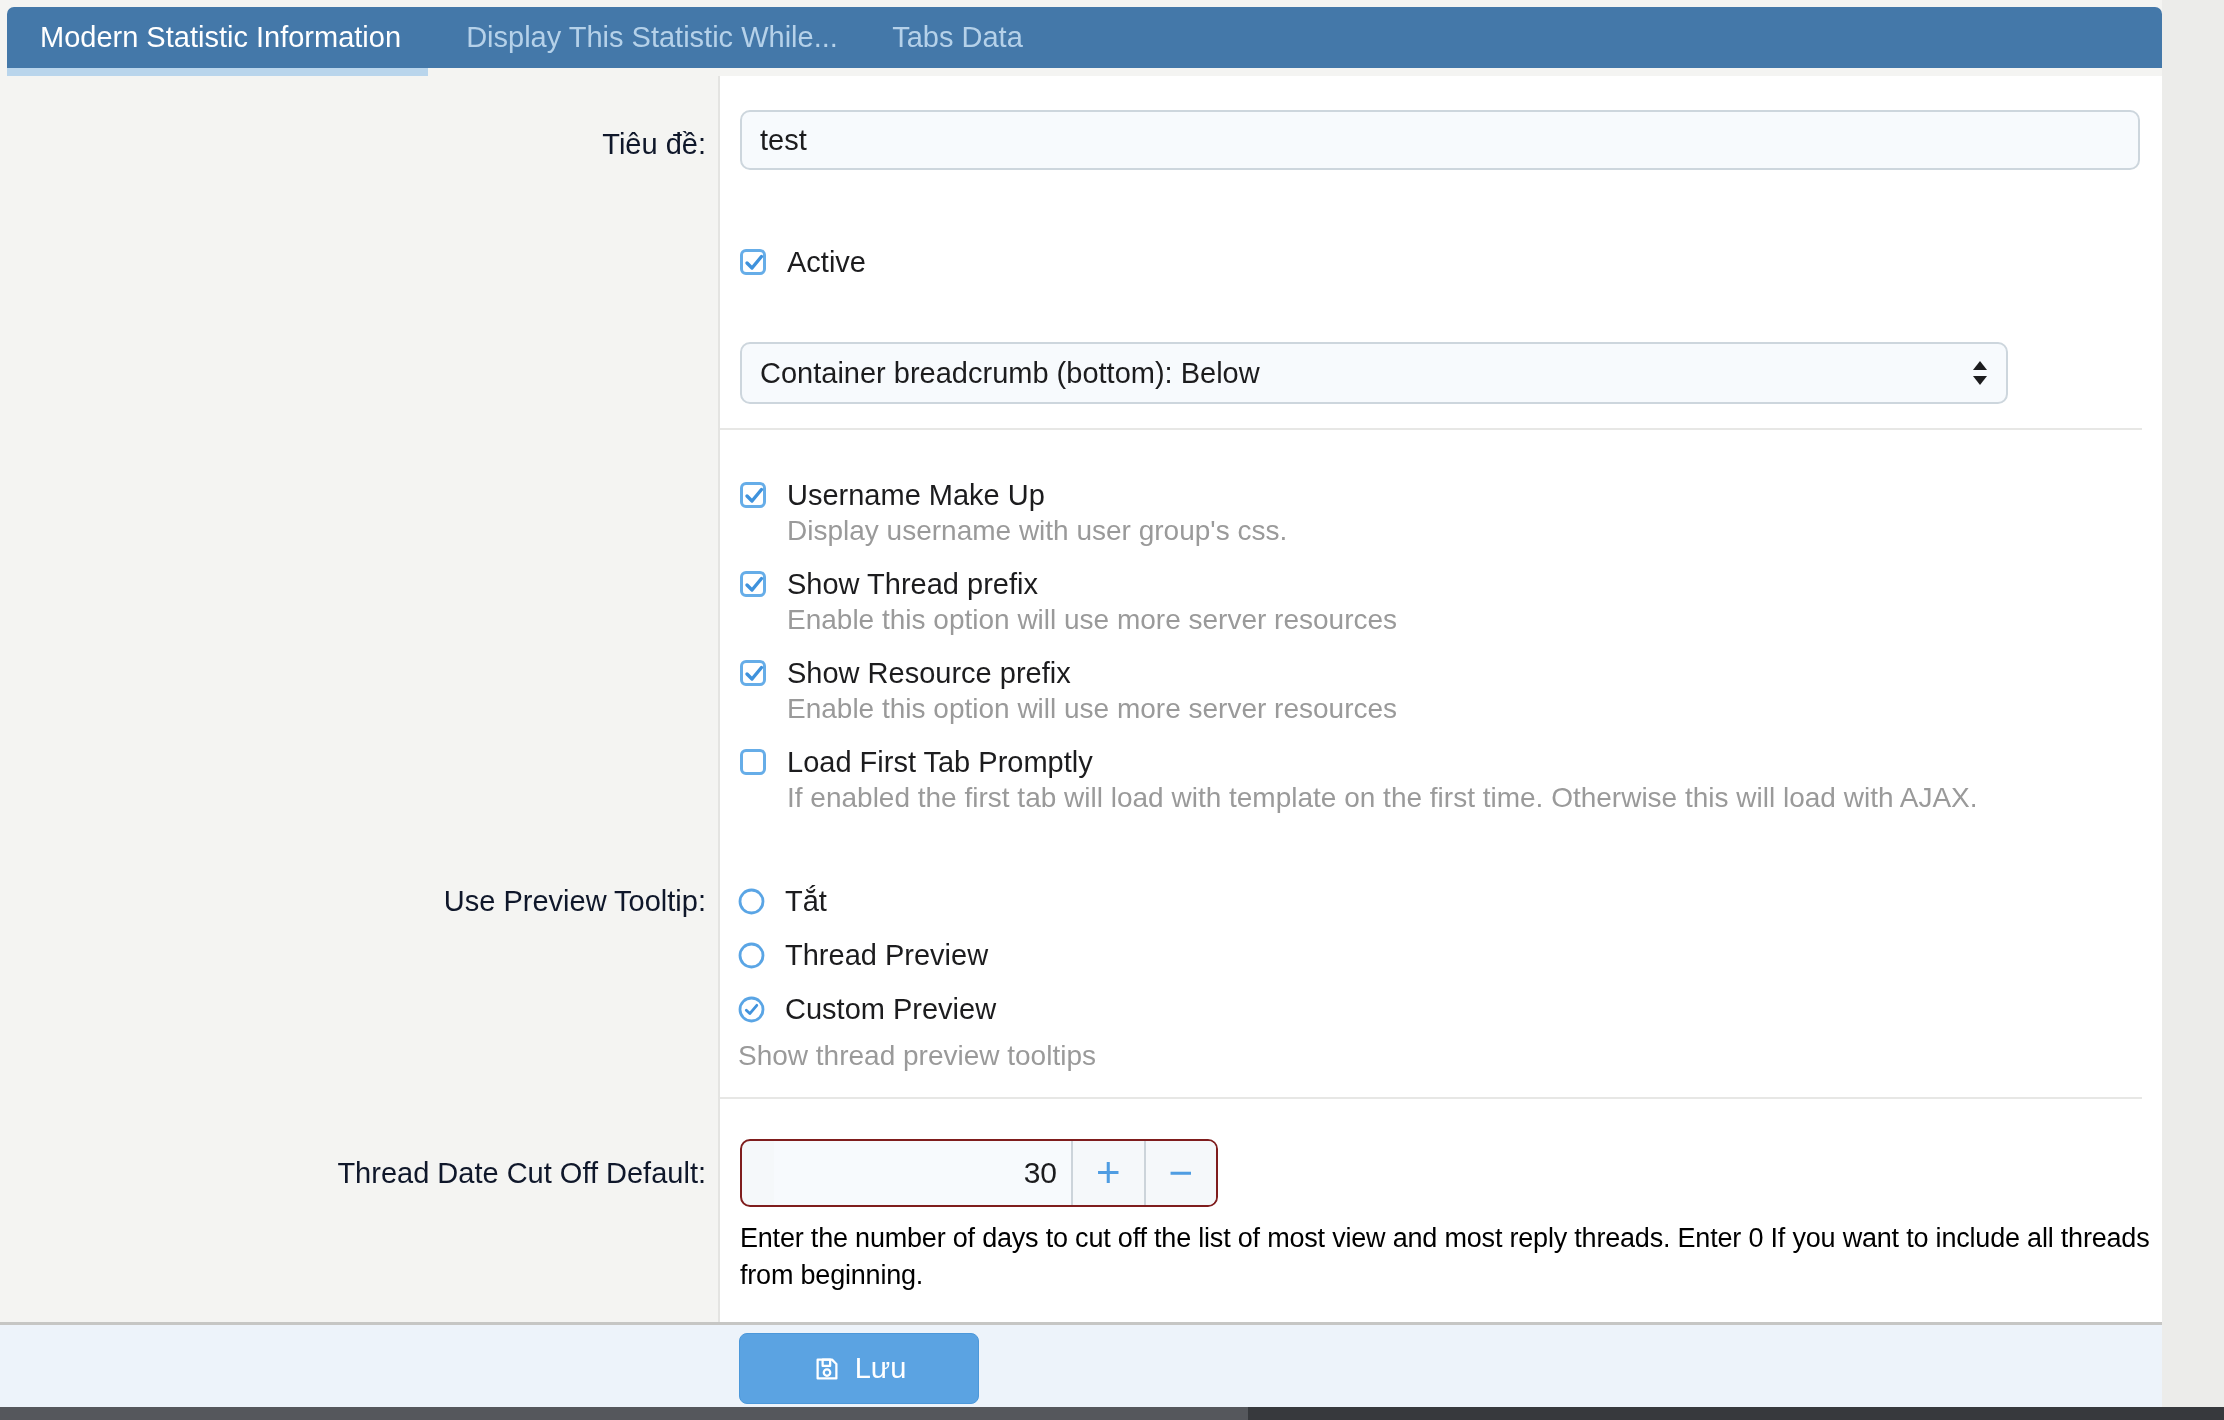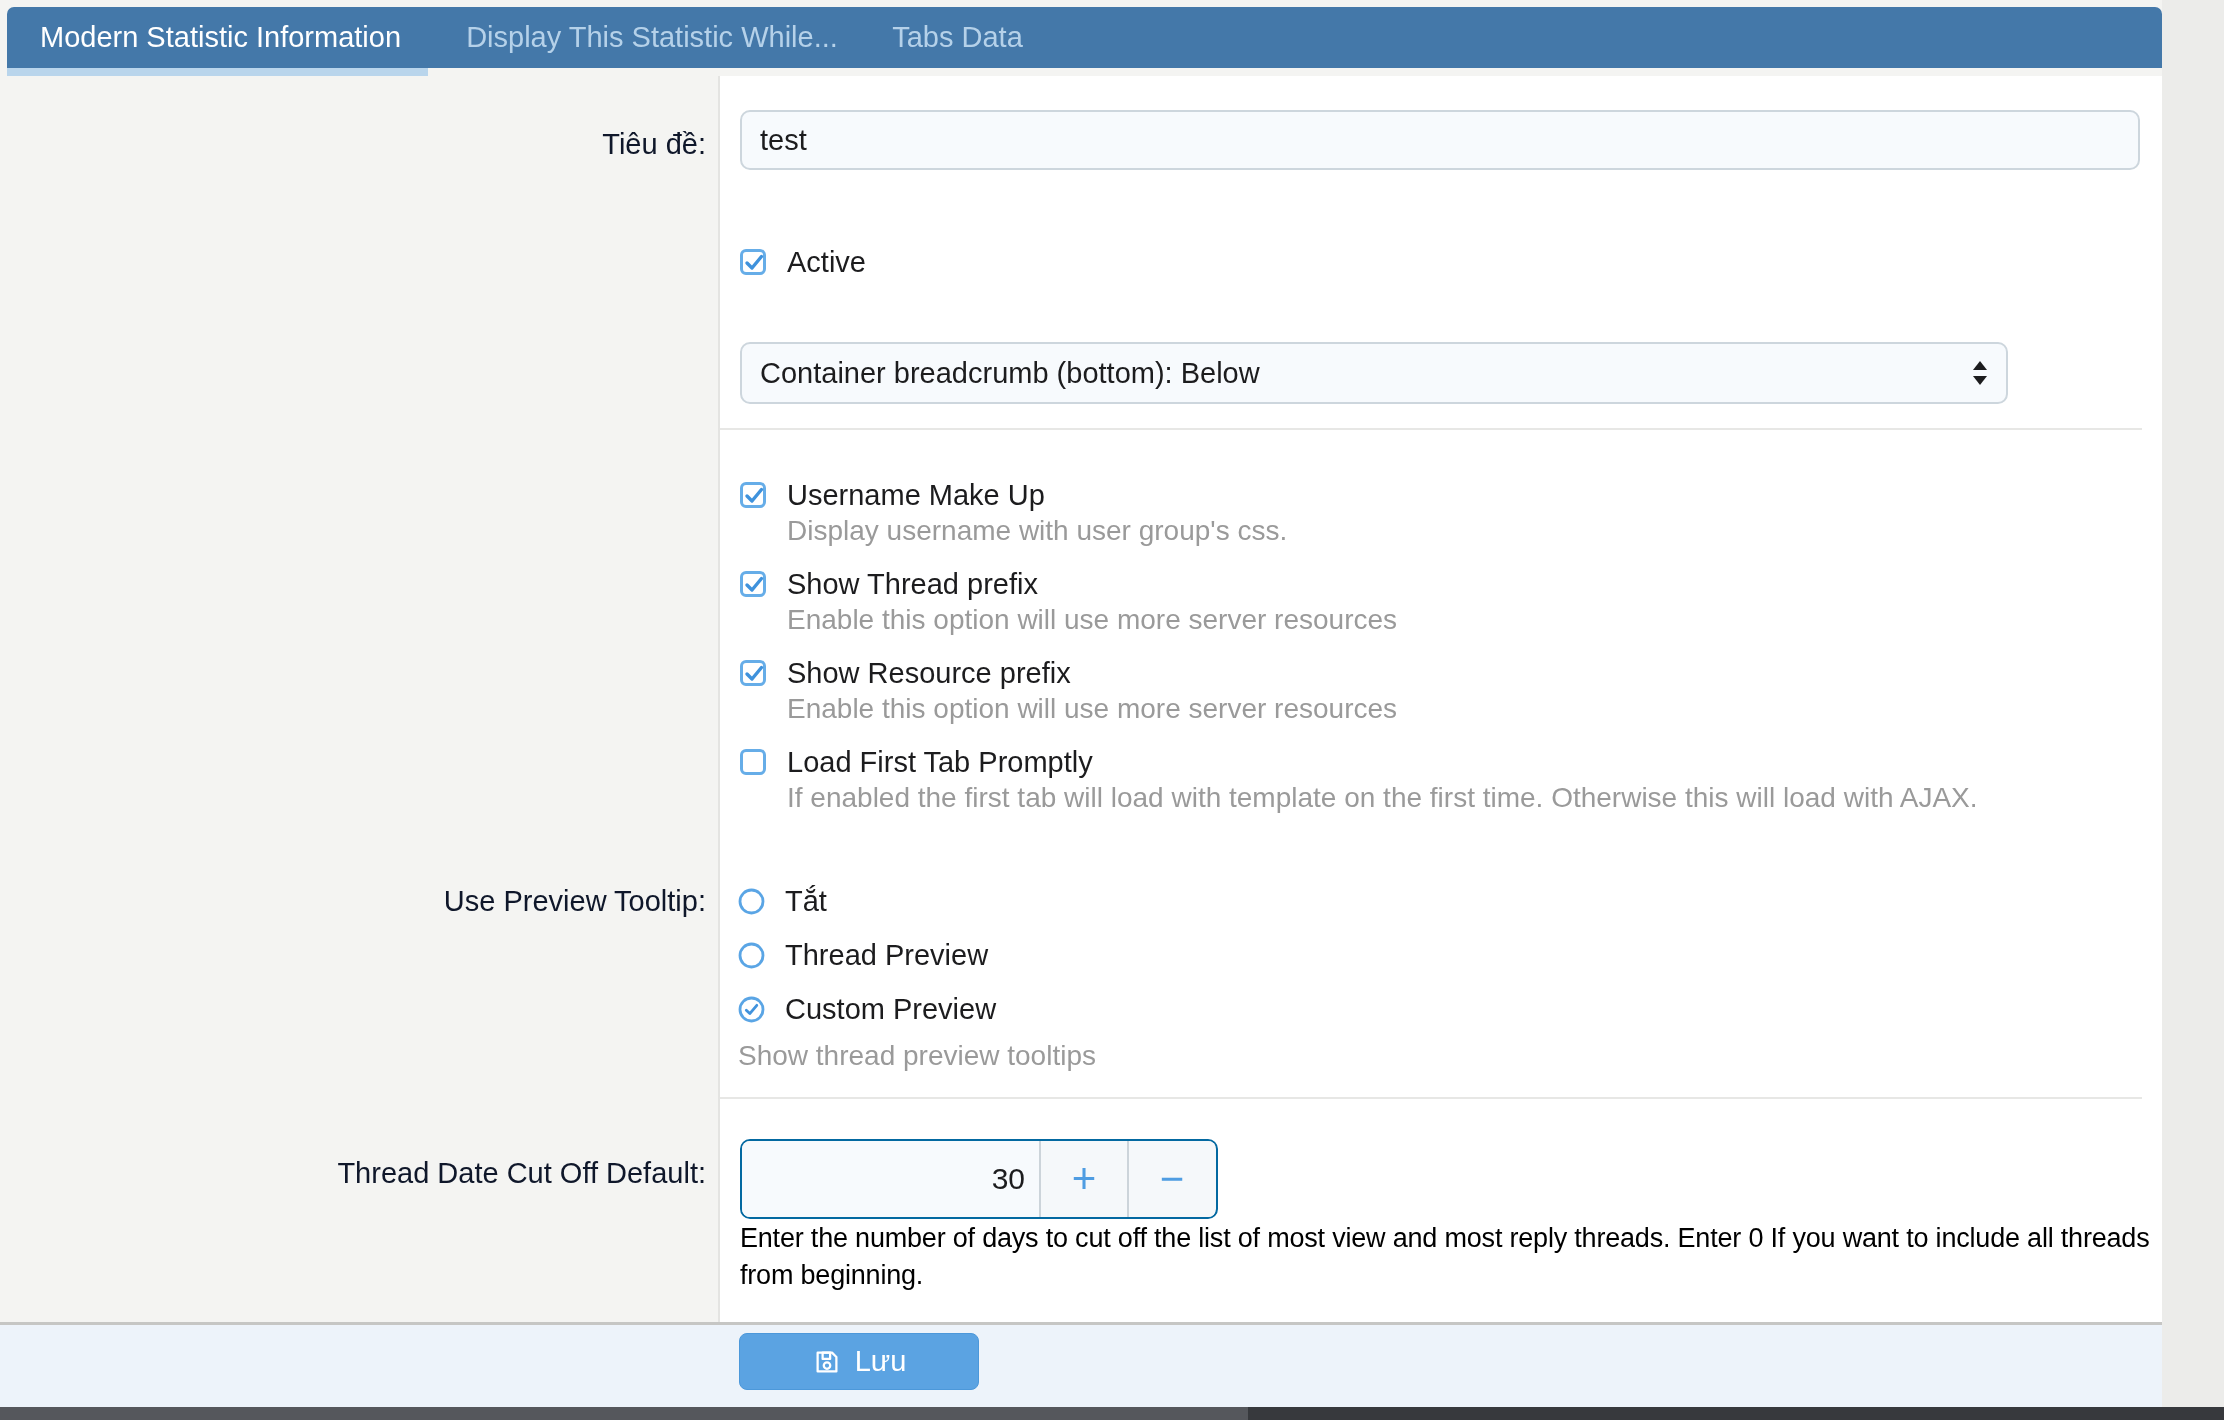--- a/index.html
+++ b/index.html
@@ -69,40 +69,40 @@
 
   
   .radio { position: absolute; width: 27px; height: 27px; cursor: pointer; }
   .radio svg { width: 27px; height: 27px; }
   .radio .ring { fill: #ffffff; stroke: #5aa5e5; stroke-width: 2.8; }
   .radio .tick { stroke: #4193dd; stroke-width: 2.8; fill: none; stroke-linecap: round; stroke-linejoin: round; display: none; }
   .radio.selected .tick { display: block; }
 
   
   .spinner {
-    position: absolute; left: 740px; top: 1139px; width: 478px; height: 80px;
-    border: 2px solid #0369a1; border-radius: 10px; background: #f5f8fa;
-    display: flex; overflow: hidden;
+    position: absolute; left: 740px; top: 1139px; width: 478px; height: 68px;
+    border: 2px solid #7f1d1d; border-radius: 10px; background: #f5f8fa;
+    display: flex; overflow: hidden; padding-left: 32px;
   }
   .spin-input {
     width: 297px; height: 100%; background: #f7fafd; border: none; outline: none;
     text-align: right; padding-right: 14px; font-size: 30px; color: #1c1c1e;
     font-family: "Liberation Sans", "DejaVu Sans", sans-serif;
   }
   .spin-btn {
     width: 88px; border-left: 2px solid #ccd4da; display: flex; align-items: center; justify-content: center;
     font-size: 42px; color: #4f9de2; cursor: pointer; background: #f5f8fa; user-select: none;
   }
   .help-line { position: absolute; left: 740px; font-size: 27px; line-height: 34px; color: #000000; letter-spacing: -0.2px; white-space: nowrap; }
 
   
   .footer-border { position: absolute; left: 0; top: 1322px; width: 2162px; height: 3px; background: #c6c6c4; }
   .footer { position: absolute; left: 0; top: 1325px; width: 2162px; height: 82px; background: #edf3fa; }
   .save-btn {
-    position: absolute; left: 739px; top: 1333px; width: 240px; height: 57px;
+    position: absolute; left: 739px; top: 1333px; width: 240px; height: 71px;
     background: #5ba3e2; border: 1px solid #4c98da; border-radius: 8px;
     display: flex; align-items: center; justify-content: center; gap: 13px;
     color: #ffffff; font-size: 29px; cursor: pointer;
     font-family: "Liberation Sans", "DejaVu Sans", sans-serif;
   }
   .save-btn svg { width: 30px; height: 30px; }
   .save-btn svg * { stroke: #ffffff; stroke-width: 1.8; fill: none; stroke-linejoin: round; stroke-linecap: round; }
 
   
   .scrollbar { position: absolute; left: 0; top: 1407px; width: 2224px; height: 13px; background: #37393d; }

